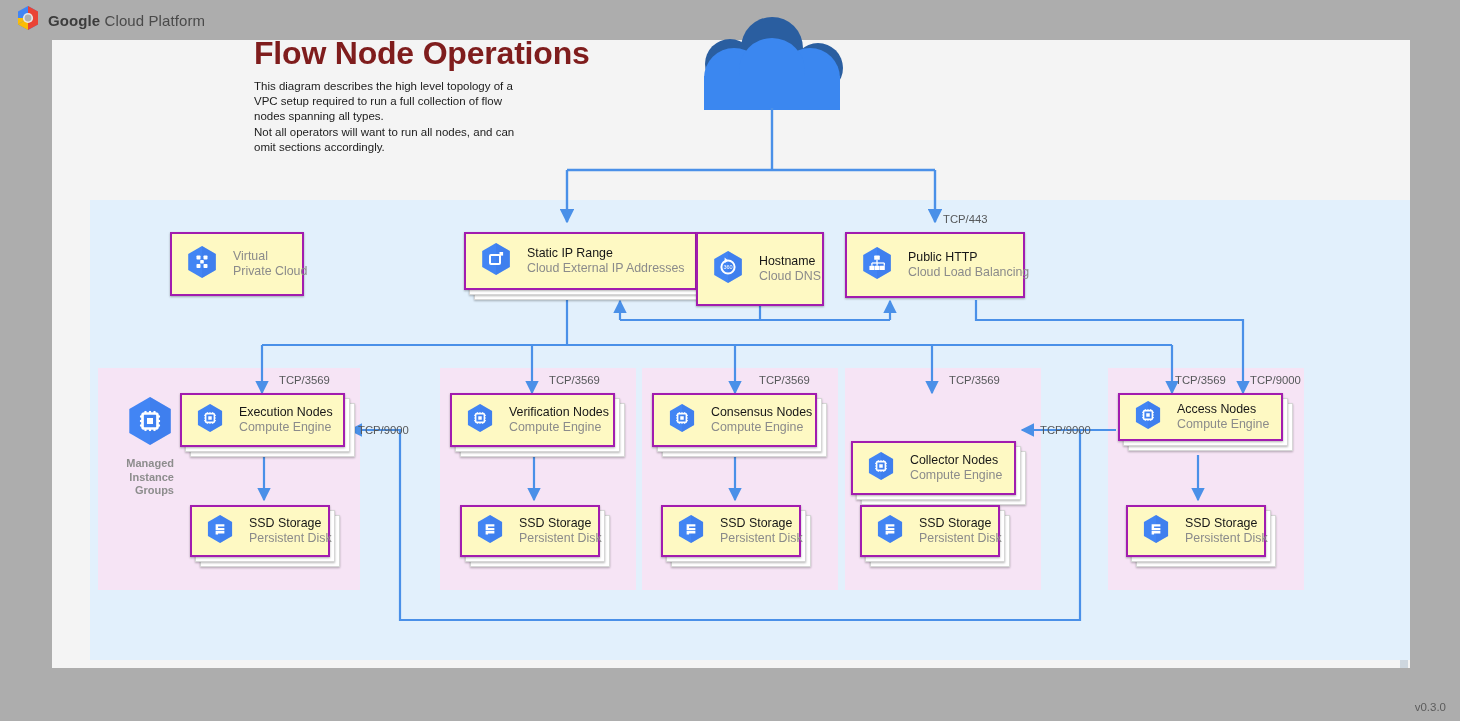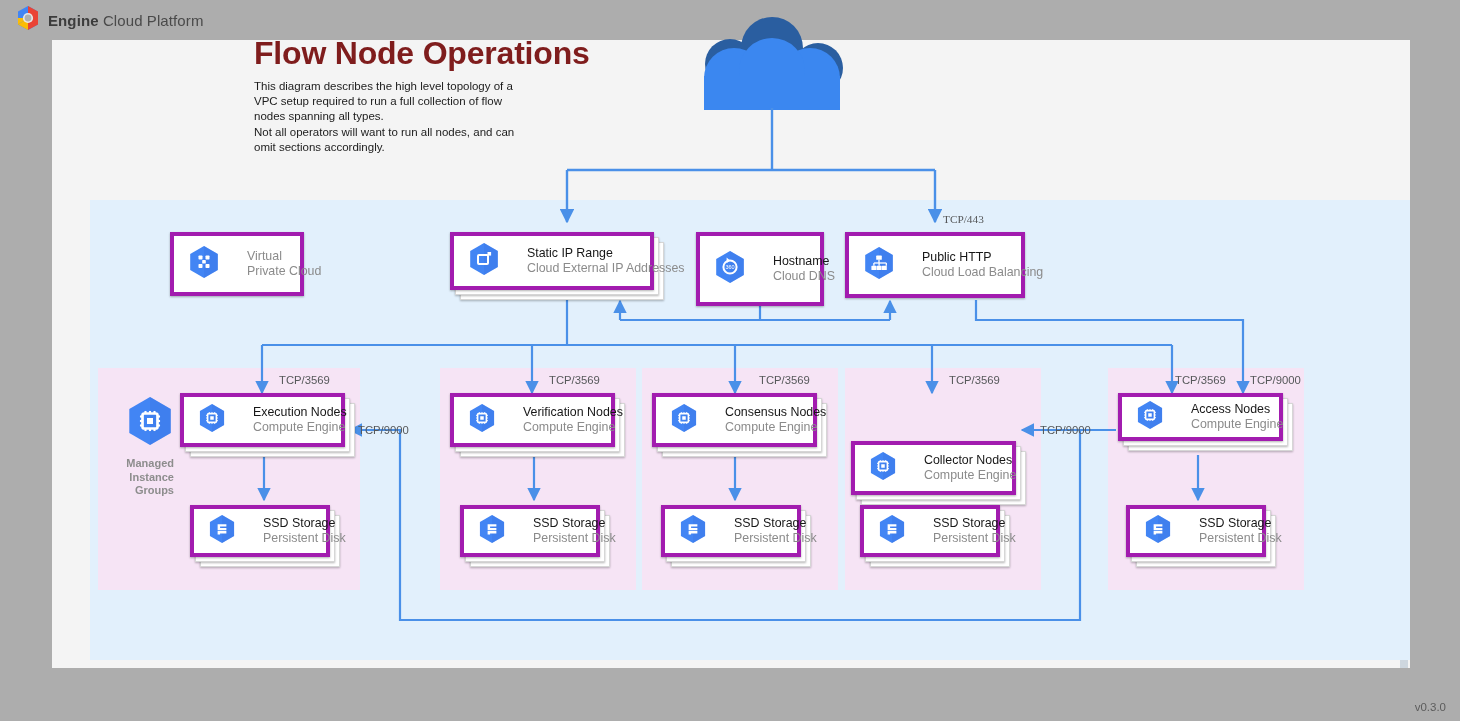--- a/index.html
+++ b/index.html
@@ -57,24 +57,24 @@
   
   .card{ position:absolute; }
   .card .sh2,.card .sh1{
     position:absolute; background:#fff;
     border:1px solid #d6d6d6;
     box-shadow:0 1px 2px rgba(0,0,0,.28);
   }
   .card .sh2{ left:10px; top:10px; right:-10px; bottom:-10px; }
   .card .sh1{ left:5px;  top:5px;  right:-5px;  bottom:-5px; }
   .card .face{
-    position:absolute; inset:0; background:#ffffff;
-    border:4px solid #a21caf;
+    position:absolute; inset:0; background:#fef9c3;
+    border:2px solid #a21caf;
     box-shadow:0 1px 2px rgba(0,0,0,.30);
-    display:flex; align-items:center; gap:27px; padding-left:14px;
+    display:flex; align-items:center; gap:15px; padding-left:14px;
   }
   .card .txt{ display:flex; flex-direction:column; justify-content:center; }
   .card .t1{ font-size:12.4px; color:#171717; line-height:15px; white-space:nowrap; }
   .card .t2{ font-size:12.4px; color:#8b8b8b; line-height:15px; white-space:nowrap; }
   .card.muted .t1{ color:#8b8b8b; }
 
   .hex{ flex:0 0 auto; }
 
   
   #mig{ position:absolute; left:110px; top:395px; width:64px; text-align:right; }
@@ -103,21 +103,21 @@
   <span>
     <svg id="gcp-logo" viewBox="0 0 24 26">
       <path d="M12 1 L22 6.5 L22 19.5 L12 25 L2 19.5 L2 6.5 Z" fill="#4285f4"></path>
       <path d="M12 1 L22 6.5 L22 19.5 L12 25 Z" fill="#ea4335"></path>
       <path d="M2 19.5 L12 25 L12 13 Z" fill="#fbbc05"></path>
       <path d="M2 13 L2 19.5 L12 13 Z" fill="#fbbc05"></path>
       <circle cx="12" cy="13" r="5.1" fill="#e8e8e8"></circle>
       <circle cx="12" cy="13" r="3.4" fill="#b0b0b0"></circle>
     </svg>
   </span>
-  <span id="brandtext"><span class="b">Engine</span><span> Cloud Platform</span></span>
+  <span id="brandtext"><span class="b">Google</span><span> Cloud Platform</span></span>
 </div>
 
 <div id="canvas"></div>
 
 <div id="page-title">Flow Node Operations</div>
 <div id="page-desc">This diagram describes the high level topology of a
 VPC setup required to run a full collection of flow
 nodes spanning all types.
 Not all operators will want to run all nodes, and can
 omit sections accordingly.</div>
@@ -207,21 +207,21 @@
         </g>
       </svg>
     </span>
     <span class="txt">
       <span class="t1">Virtual</span>
       <span class="t2">Private Cloud</span>
     </span>
   </div>
 </div>
 
-<div class="card" style="left:450px; top:232px; width:204px; height:58px;">
+<div class="card" style="left:464px; top:232px; width:233px; height:58px;">
   <div class="sh2"></div>
     <div class="sh1"></div>
   <div class="face">
     <span class="hex">
       <svg width="32" height="34" viewBox="0 0 32 34">
         <path d="M16 1 L29.8 9 L29.8 25 L16 33 L2.2 25 L2.2 9 Z" fill="#4285f4"></path>
         <path d="M16 1 L29.8 9 L29.8 25 L16 33 Z" fill="#3b78e7" opacity=".45"></path>
         <g fill="none" stroke="#fff" stroke-width="2">
           <rect x="10" y="13" width="10" height="9" rx="1"></rect>
         </g>
@@ -567,21 +567,21 @@
         </g>
       </svg>
     </span>
     <span class="txt">
       <span class="t1">SSD Storage</span>
       <span class="t2">Persistent Disk</span>
     </span>
   </div>
 </div>
 
-<span class="port" style="left:943px;  top:213px;font-family:Liberation Serif, serif;">TCP/443</span>
+<span class="port" style="left:943px;  top:213px;">TCP/443</span>
 <span class="port" style="left:279px;  top:374px;">TCP/3569</span>
 <span class="port" style="left:549px;  top:374px;">TCP/3569</span>
 <span class="port" style="left:759px;  top:374px;">TCP/3569</span>
 <span class="port" style="left:949px;  top:374px;">TCP/3569</span>
 <span class="port" style="left:1175px; top:374px;">TCP/3569</span>
 <span class="port" style="left:1250px; top:374px;">TCP/9000</span>
 <span class="port" style="left:1040px; top:424px;">TCP/9000</span>
 <span class="port" style="left:358px;  top:424px;">TCP/9000</span>
 
 <div id="version">v0.3.0</div>

